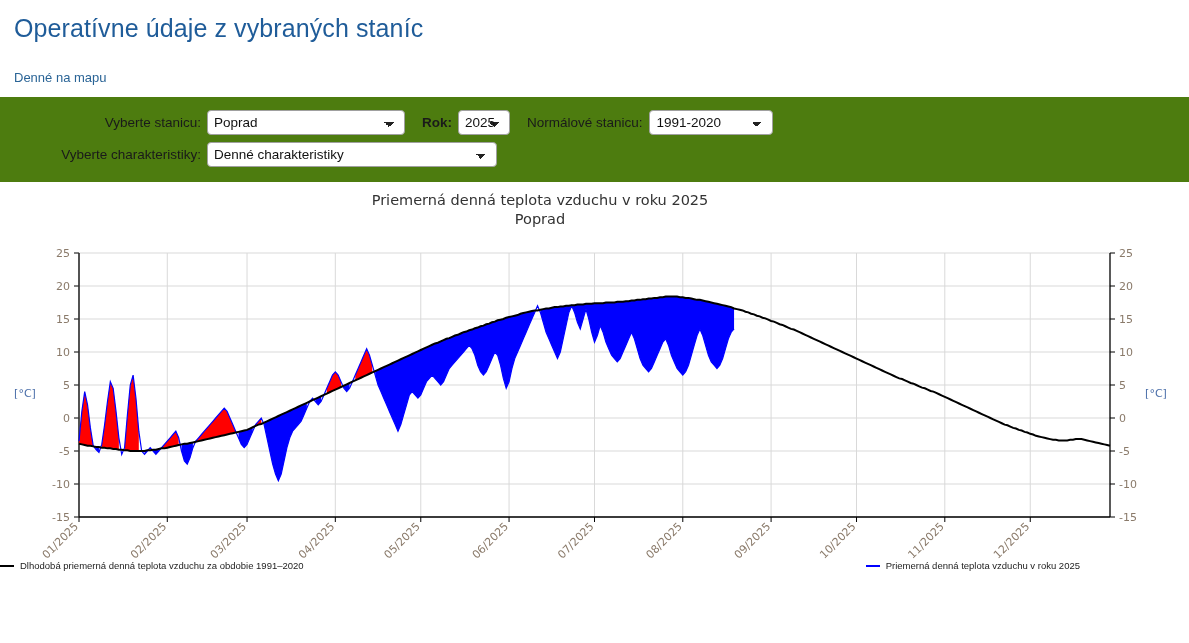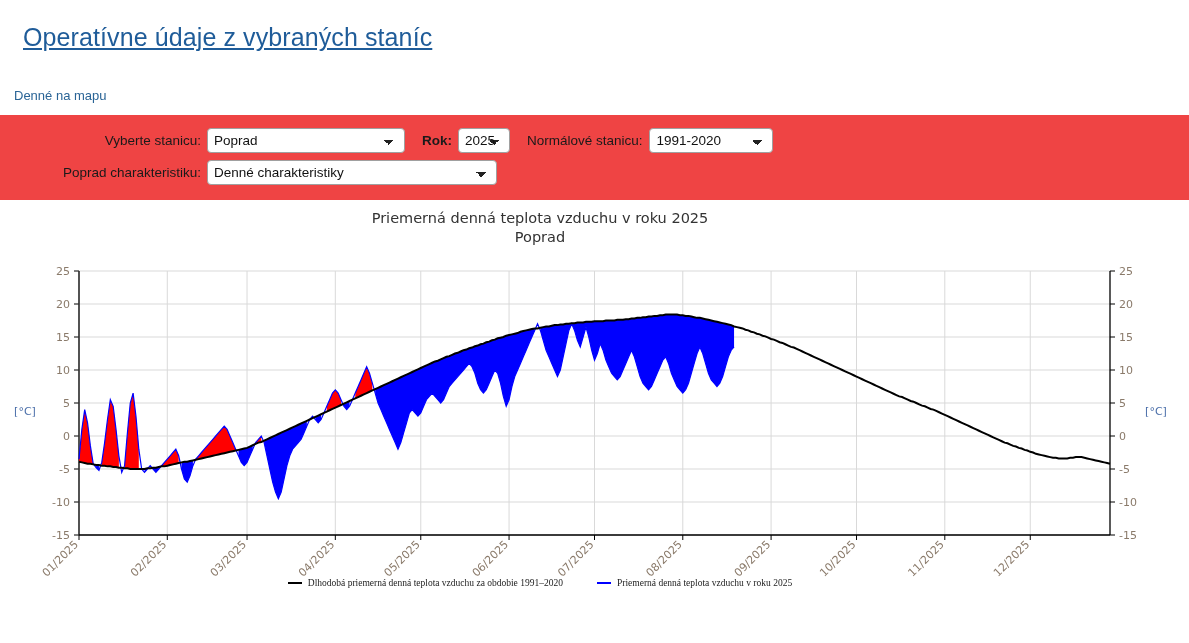--- a/index.html
+++ b/index.html
@@ -7,37 +7,36 @@
     margin: 0; padding: 0;
     width: 1189px; height: 643px;
     background: #ffffff;
     font-family: "Liberation Sans", sans-serif;
     overflow: hidden;
   }
   #page-title {
     color: #1f5c99;
     font-size: 25px;
     font-weight: normal;
-    margin: 9px;
+    margin: 0;
     padding: 14px 0 0 14px;
     letter-spacing: 0.1px;
-    text-decoration: underline;
   }
   #back-link {
     display: inline-block;
     color: #2a6496;
     font-size: 13px;
     text-decoration: none;
     margin: 0;
     padding: 27px 0 0 14px;
   }
   #controls-panel {
     margin-top: 11px;
     width: 1189px;
-    background: #ef4444;
+    background: #4d7c0f;
     padding: 12px 0 14px 0;
   }
   .control-row {
     display: flex;
     align-items: center;
     height: 27px;
     margin-bottom: 5px;
   }
   .control-row:last-child { margin-bottom: 0; }
   .ctrl-label {
@@ -80,24 +79,24 @@
     text-align: center;
     font-family: "DejaVu Sans", sans-serif;
     font-size: 14.5px;
     color: #333333;
     line-height: 19px;
     padding-top: 9px;
   }
   #chart-svg { display: block; }
   .legend-row {
     display: flex;
-    justify-content: center;
+    justify-content: space-between;
     align-items: center;
     gap: 34px;
-    font-family: Liberation Serif, serif;
+    font-family: Liberation Sans, sans-serif;
     font-size: 9.5px;
     color: #222;
     margin-top: 1px;
   }
   .legend-item { display: flex; align-items: center; gap: 6px; }
   .legend-swatch { display: inline-block; width: 14px; height: 2px; }
 </style>
 </head>
 <body>
 
@@ -116,21 +115,21 @@
     <span class="ctrl-label lbl-year">Rok:</span>
     <select id="year-select">
       <option>2025</option>
     </select>
     <span class="ctrl-label lbl-normal">Normálové stanicu:</span>
     <select id="normal-select">
       <option>1991-2020</option>
     </select>
   </div>
   <div class="control-row">
-    <span class="ctrl-label lbl-char">Poprad charakteristiku:</span>
+    <span class="ctrl-label lbl-char">Vyberte charakteristiky:</span>
     <select id="char-select">
       <option>Denné charakteristiky</option>
     </select>
   </div>
 </div>
 
 <div id="chart-wrap">
   <div class="chart-title">
     <div>Priemerná denná teplota vzduchu v roku 2025</div>
     <div>Poprad</div>

